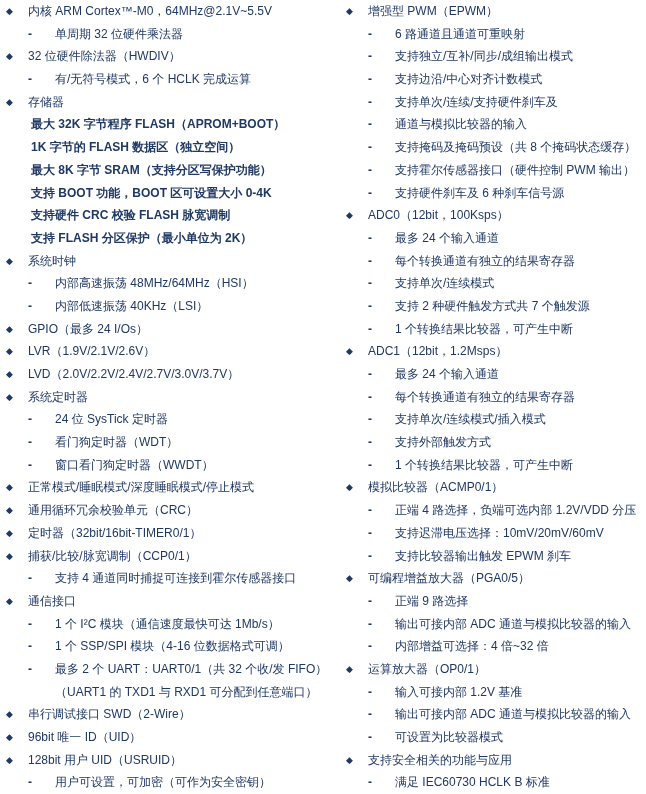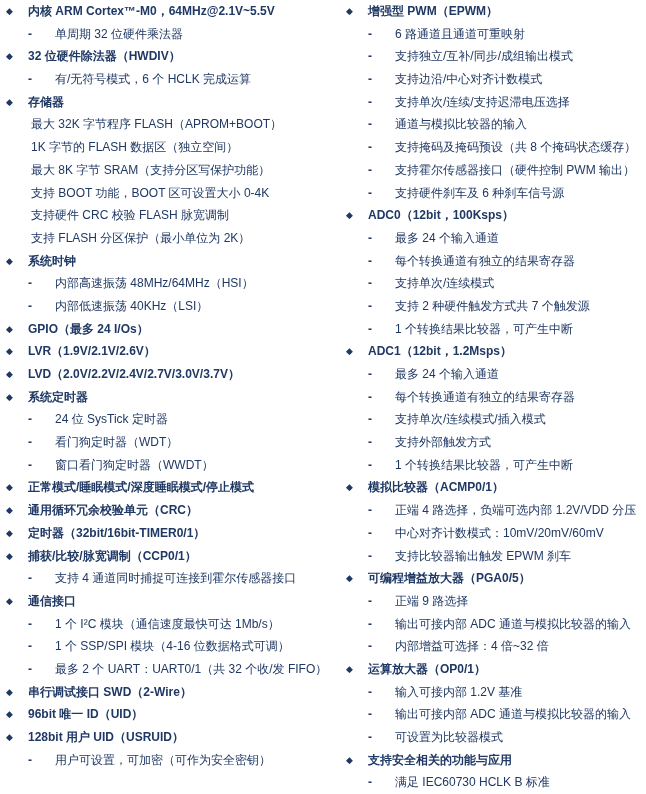--- a/index.html
+++ b/index.html
@@ -44,23 +44,23 @@
     left: 22px;
     top: 0;
     width: 14px;
     line-height: 22.7px;
     font-weight: bold;
     color: #1f3864;
   }
   .row .txt {
     display: inline-block;
   }
-  .row.h .txt { padding-left: 22px; font-weight: bold; }
+  .row.h .txt { padding-left: 22px; font-weight: normal; }
   .row.d .txt { padding-left: 49px; font-weight: normal; }
-  .row.p .txt { padding-left: 25px; font-weight: normal; }
+  .row.p .txt { padding-left: 25px; font-weight: bold; }
   .row.c .txt { padding-left: 49px; font-weight: normal; }
 </style>
 </head>
 <body>
 
 <div id="page">
   <div class="col col-left">
       <div class="row h"><span class="bullet">◆</span><span class="txt">内核 ARM Cortex™-M0，64MHz@2.1V~5.5V</span></div>
       <div class="row d"><span class="dash">-</span><span class="txt">单周期 32 位硬件乘法器</span></div>
       <div class="row h"><span class="bullet">◆</span><span class="txt">32 位硬件除法器（HWDIV）</span></div>
@@ -84,50 +84,51 @@
       <div class="row d"><span class="dash">-</span><span class="txt">窗口看门狗定时器（WWDT）</span></div>
       <div class="row h"><span class="bullet">◆</span><span class="txt">正常模式/睡眠模式/深度睡眠模式/停止模式</span></div>
       <div class="row h"><span class="bullet">◆</span><span class="txt">通用循环冗余校验单元（CRC）</span></div>
       <div class="row h"><span class="bullet">◆</span><span class="txt">定时器（32bit/16bit-TIMER0/1）</span></div>
       <div class="row h"><span class="bullet">◆</span><span class="txt">捕获/比较/脉宽调制（CCP0/1）</span></div>
       <div class="row d"><span class="dash">-</span><span class="txt">支持 4 通道同时捕捉可连接到霍尔传感器接口</span></div>
       <div class="row h"><span class="bullet">◆</span><span class="txt">通信接口</span></div>
       <div class="row d"><span class="dash">-</span><span class="txt">1 个 I²C 模块（通信速度最快可达 1Mb/s）</span></div>
       <div class="row d"><span class="dash">-</span><span class="txt">1 个 SSP/SPI 模块（4-16 位数据格式可调）</span></div>
       <div class="row d"><span class="dash">-</span><span class="txt">最多 2 个 UART：UART0/1（共 32 个收/发 FIFO）</span></div>
+      <div class="row c"><span class="txt">（UART1 的 TXD1 与 RXD1 可分配到任意端口）</span></div>
       <div class="row h"><span class="bullet">◆</span><span class="txt">串行调试接口 SWD（2-Wire）</span></div>
       <div class="row h"><span class="bullet">◆</span><span class="txt">96bit 唯一 ID（UID）</span></div>
       <div class="row h"><span class="bullet">◆</span><span class="txt">128bit 用户 UID（USRUID）</span></div>
       <div class="row d"><span class="dash">-</span><span class="txt">用户可设置，可加密（可作为安全密钥）</span></div>
     </div>
   <div class="col col-right">
       <div class="row h"><span class="bullet">◆</span><span class="txt">增强型 PWM（EPWM）</span></div>
       <div class="row d"><span class="dash">-</span><span class="txt">6 路通道且通道可重映射</span></div>
       <div class="row d"><span class="dash">-</span><span class="txt">支持独立/互补/同步/成组输出模式</span></div>
       <div class="row d"><span class="dash">-</span><span class="txt">支持边沿/中心对齐计数模式</span></div>
-      <div class="row d"><span class="dash">-</span><span class="txt">支持单次/连续/支持迟滞电压选择</span></div>
+      <div class="row d"><span class="dash">-</span><span class="txt">支持单次/连续/支持硬件刹车及</span></div>
       <div class="row d"><span class="dash">-</span><span class="txt">通道与模拟比较器的输入</span></div>
       <div class="row d"><span class="dash">-</span><span class="txt">支持掩码及掩码预设（共 8 个掩码状态缓存）</span></div>
       <div class="row d"><span class="dash">-</span><span class="txt">支持霍尔传感器接口（硬件控制 PWM 输出）</span></div>
       <div class="row d"><span class="dash">-</span><span class="txt">支持硬件刹车及 6 种刹车信号源</span></div>
       <div class="row h"><span class="bullet">◆</span><span class="txt">ADC0（12bit，100Ksps）</span></div>
       <div class="row d"><span class="dash">-</span><span class="txt">最多 24 个输入通道</span></div>
       <div class="row d"><span class="dash">-</span><span class="txt">每个转换通道有独立的结果寄存器</span></div>
       <div class="row d"><span class="dash">-</span><span class="txt">支持单次/连续模式</span></div>
       <div class="row d"><span class="dash">-</span><span class="txt">支持 2 种硬件触发方式共 7 个触发源</span></div>
       <div class="row d"><span class="dash">-</span><span class="txt">1 个转换结果比较器，可产生中断</span></div>
       <div class="row h"><span class="bullet">◆</span><span class="txt">ADC1（12bit，1.2Msps）</span></div>
       <div class="row d"><span class="dash">-</span><span class="txt">最多 24 个输入通道</span></div>
       <div class="row d"><span class="dash">-</span><span class="txt">每个转换通道有独立的结果寄存器</span></div>
       <div class="row d"><span class="dash">-</span><span class="txt">支持单次/连续模式/插入模式</span></div>
       <div class="row d"><span class="dash">-</span><span class="txt">支持外部触发方式</span></div>
       <div class="row d"><span class="dash">-</span><span class="txt">1 个转换结果比较器，可产生中断</span></div>
       <div class="row h"><span class="bullet">◆</span><span class="txt">模拟比较器（ACMP0/1）</span></div>
       <div class="row d"><span class="dash">-</span><span class="txt">正端 4 路选择，负端可选内部 1.2V/VDD 分压</span></div>
-      <div class="row d"><span class="dash">-</span><span class="txt">中心对齐计数模式：10mV/20mV/60mV</span></div>
+      <div class="row d"><span class="dash">-</span><span class="txt">支持迟滞电压选择：10mV/20mV/60mV</span></div>
       <div class="row d"><span class="dash">-</span><span class="txt">支持比较器输出触发 EPWM 刹车</span></div>
       <div class="row h"><span class="bullet">◆</span><span class="txt">可编程增益放大器（PGA0/5）</span></div>
       <div class="row d"><span class="dash">-</span><span class="txt">正端 9 路选择</span></div>
       <div class="row d"><span class="dash">-</span><span class="txt">输出可接内部 ADC 通道与模拟比较器的输入</span></div>
       <div class="row d"><span class="dash">-</span><span class="txt">内部增益可选择：4 倍~32 倍</span></div>
       <div class="row h"><span class="bullet">◆</span><span class="txt">运算放大器（OP0/1）</span></div>
       <div class="row d"><span class="dash">-</span><span class="txt">输入可接内部 1.2V 基准</span></div>
       <div class="row d"><span class="dash">-</span><span class="txt">输出可接内部 ADC 通道与模拟比较器的输入</span></div>
       <div class="row d"><span class="dash">-</span><span class="txt">可设置为比较器模式</span></div>
       <div class="row h"><span class="bullet">◆</span><span class="txt">支持安全相关的功能与应用</span></div>

